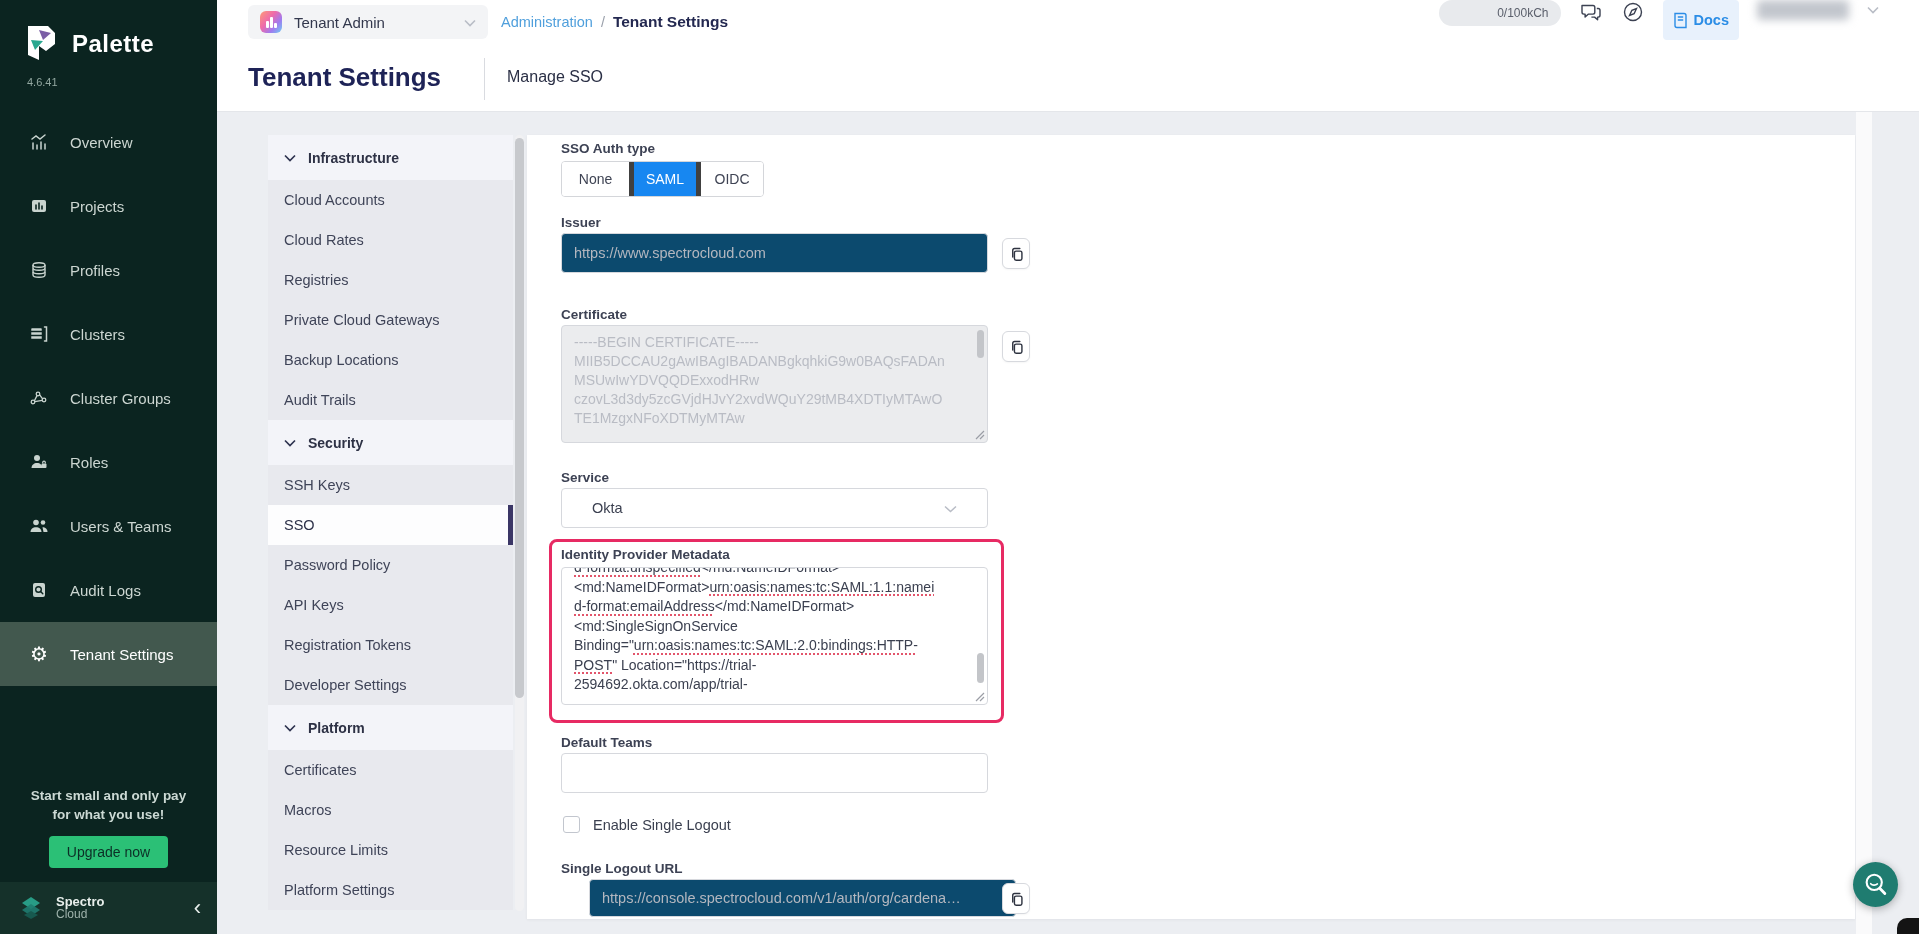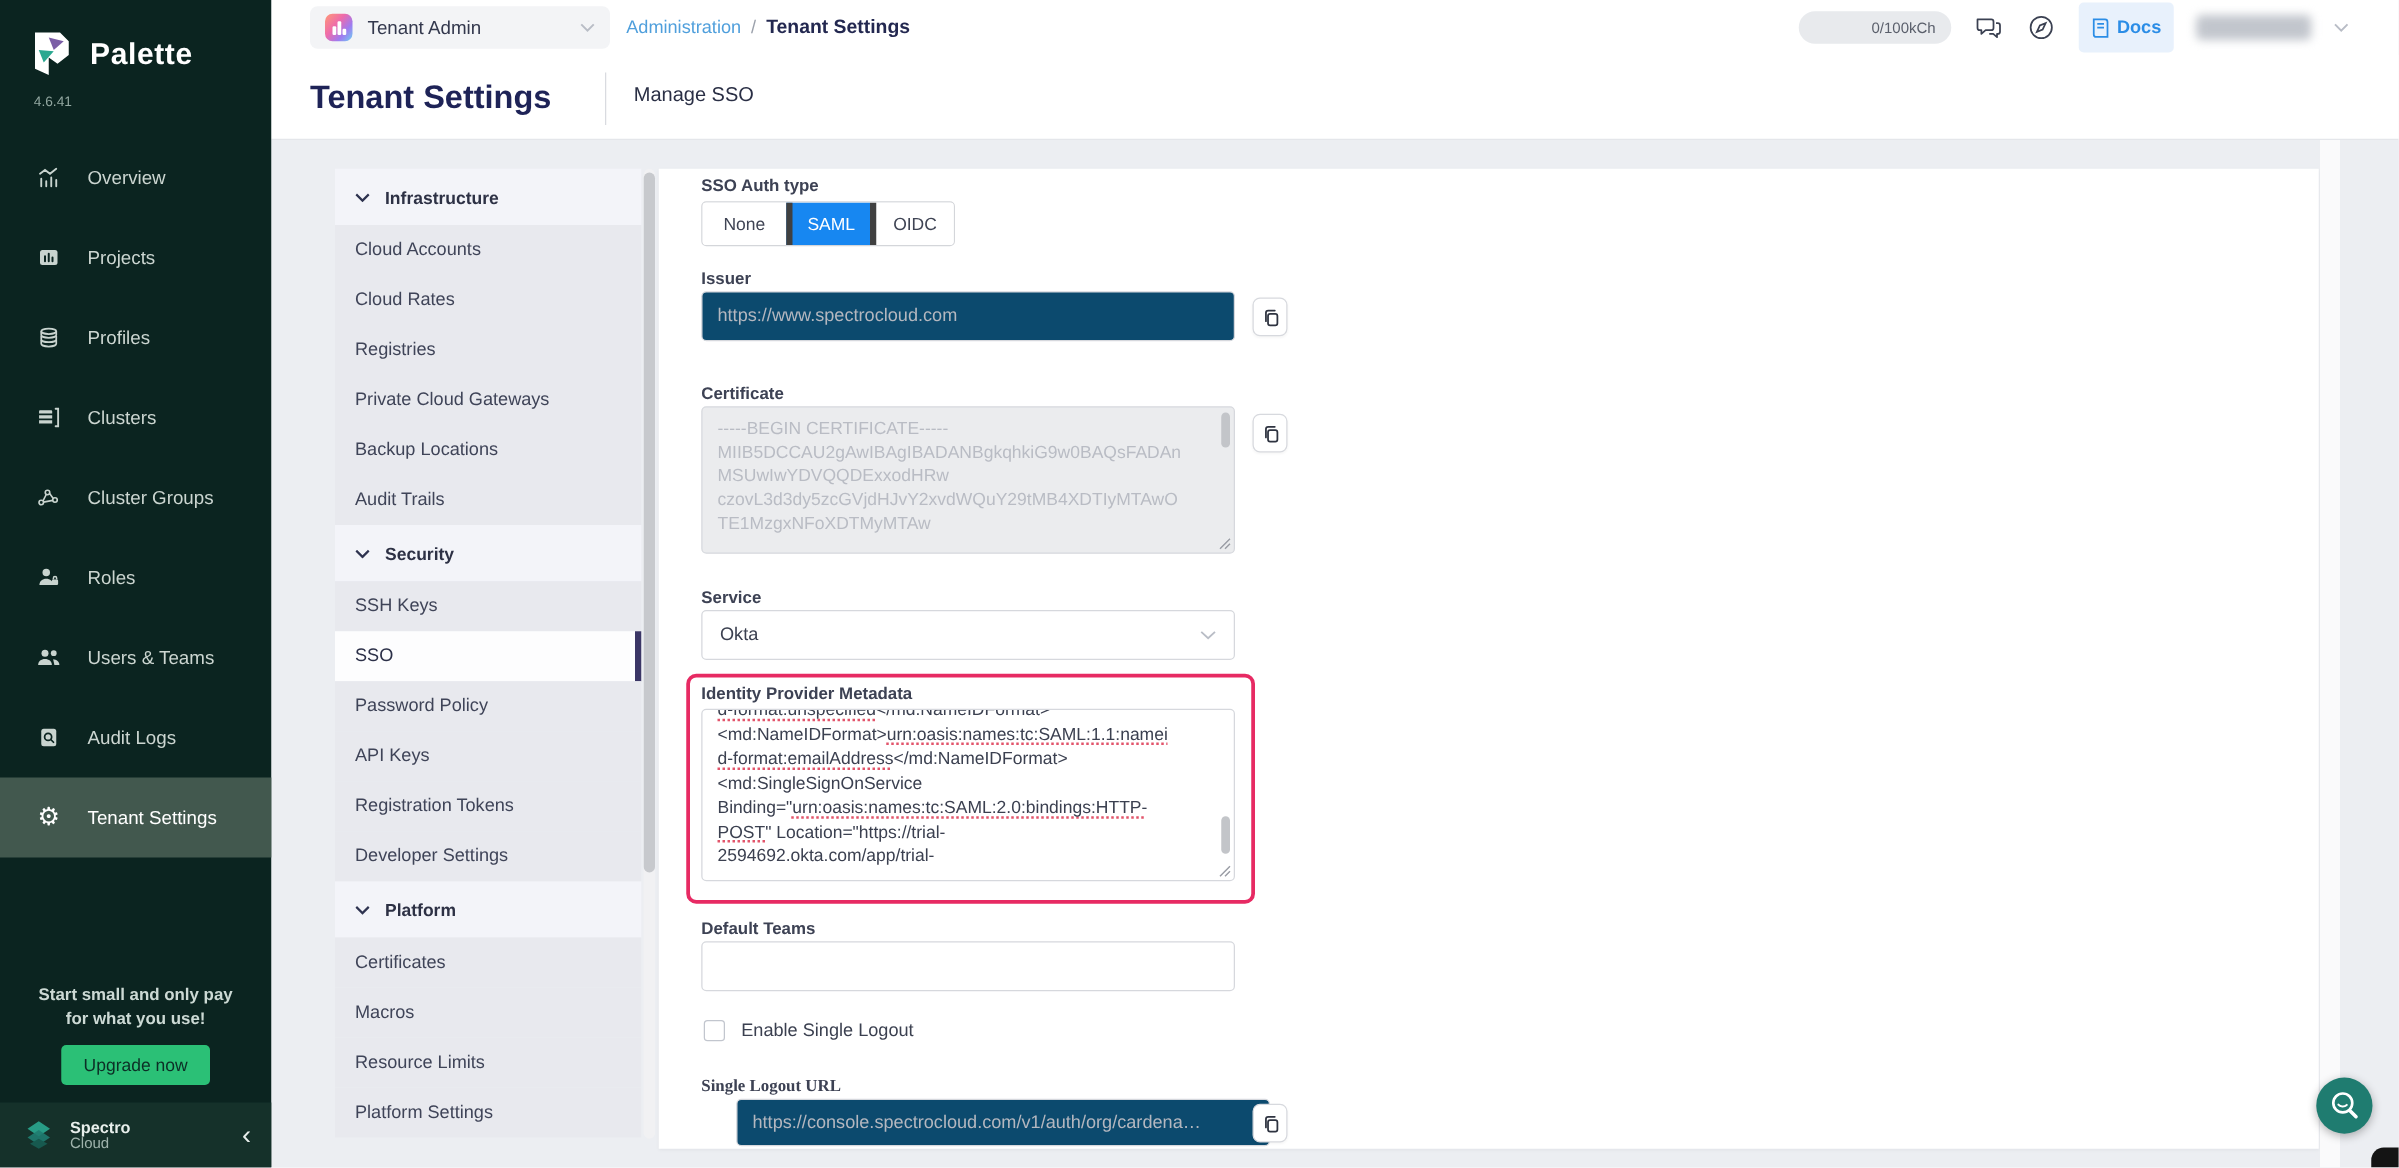--- a/index.html
+++ b/index.html
@@ -40,21 +40,21 @@
   .proj-icon i { position:absolute; bottom:5px; width:3px; background:#ffffff; border-radius:1px; }
   .proj-icon i:nth-child(1){ left:6px; height:7px; }
   .proj-icon i:nth-child(2){ left:10px; height:11px; }
   .proj-icon i:nth-child(3){ left:14px; height:5px; }
   .proj-label { font-size:15px; color:#33384d; }
   .proj-chevron { margin-left:auto; }
   .breadcrumb { position:absolute; left:284px; top:0; height:44px; display:flex; align-items:center; gap:8px; }
   .bc-link { color:#4f9fdc; font-size:14.5px; cursor:pointer; }
   .bc-sep { color:#9aa0ab; font-size:14.5px; }
   .bc-current { color:#232850; font-size:15.5px; font-weight:bold; }
-  .topbar-right { position:absolute; right:40px; top:0; height:44px; display:flex; align-items:center; gap:18px; }
+  .topbar-right { position:absolute; right:40px; top:0; height:44px; display:flex; align-items:flex-start; gap:18px; }
   .usage-pill { width:122px; height:26px; background:#e8eaed; border-radius:13px; display:flex; align-items:center; justify-content:flex-end; padding-right:12px; font-size:12px; color:#5a5f6b; }
   .icon-btn { width:24px; height:24px; display:flex; align-items:center; justify-content:center; cursor:pointer; }
   .docs-btn { height:40px; background:#e8f1fc; border-radius:4px; display:flex; align-items:center; gap:6px; padding:0 10px; cursor:pointer; }
   .docs-label { color:#2b8de6; font-size:14.5px; font-weight:bold; }
   .user-blur { width:92px; height:20px; border-radius:4px; background:#c2c6cd; filter:blur(4px); }
   .user-chevron { cursor:pointer; }
 
   .titlebar { position:absolute; left:0; top:44px; right:0; height:68px; background:#ffffff; border-bottom:1px solid #e4e6ea; }
   .page-title { position:absolute; left:31px; top:18px; font-size:26px; font-weight:bold; color:#1e2357; }
   .title-divider { position:absolute; left:267px; top:14px; width:1px; height:42px; background:#d9dbe0; }
@@ -82,21 +82,21 @@
   .seg-btn.selected { background:#1787f1; color:#ffffff; }
   .tb-input { border:1px solid #d6d8dd; border-radius:4px; background:#fff; font-size:14.5px; color:#3b4050; padding:0 12px; display:flex; align-items:center; }
   .tb-input.disabled { background:#0c4a6e; color:#b4b7bf; }
   .tb-input .trunc { white-space:nowrap; overflow:hidden; width:100%; }
   .copy-btn { position:absolute; width:28px; height:31px; border:1px solid #d7d9de; border-radius:6px; background:#fff; display:flex; align-items:center; justify-content:center; cursor:pointer; box-shadow:0 1px 2px rgba(0,0,0,.04); }
   .textarea-box { position:absolute; border:1px solid #d6d8dd; border-radius:4px; overflow:hidden; }
   .textarea-box.disabled { background:#ebecee; }
   .cert-lines { padding:7px 12px; font-size:14px; line-height:19px; color:#b9bcc4; }
   .inner-scroll { position:absolute; right:3px; width:7px; background:#c3c5c9; border-radius:4px; }
   .resize-handle { position:absolute; right:2px; bottom:2px; width:10px; height:10px; }
-  .select-box { position:absolute; border:1px solid #d6d8dd; border-radius:4px; background:#fff; display:flex; align-items:center; padding:0 14px; font-size:14.5px; color:#3b4050; cursor:pointer; }
+  .select-box { position:absolute; border:1px solid #d6d8dd; border-radius:4px; background:#fff; display:flex; align-items:center; padding:0 30px; font-size:14.5px; color:#3b4050; cursor:pointer; }
   .select-box .sel-chevron { margin-left:auto; }
   .highlight-box { position:absolute; left:22px; top:404px; width:455px; height:184px; border:3px solid #e72a63; border-radius:8px; }
   .idp-clip { position:absolute; overflow:hidden; background:#fff; }
   .idp-lines { margin-top:-10px; padding:0 12px; font-size:14px; line-height:19.5px; color:#3b4050; }
   .sq { text-decoration:underline dotted 2px #e2556b; text-underline-offset:3px; }
   .checkbox { position:absolute; width:17px; height:17px; border:1.5px solid #c2c6ce; border-radius:3px; background:#fff; cursor:pointer; }
   .chk-label { position:absolute; font-size:14.5px; color:#3b4050; }
 
   
   .page-scroll-track { position:absolute; left:1639px; top:0; bottom:0; width:16px; background:#fafafb; }
@@ -398,21 +398,21 @@
         </div>
 
         <div class="fp field-label" style="left:34px; top:600px;">Default Teams</div>
         <div class="fp tb-input" style="left:34px; top:618px; width:427px; height:40px;">
           <span class="trunc"></span>
         </div>
 
         <div class="checkbox" style="left:36px; top:681px;"></div>
         <div class="chk-label" style="left:66px; top:682px;">Enable Single Logout</div>
 
-        <div class="fp field-label" style="left:34px; top:726px;font-family:Liberation Serif, serif;">Single Logout URL</div>
+        <div class="fp field-label" style="left:34px; top:726px;">Single Logout URL</div>
         <div class="fp tb-input disabled" style="left:34px; top:744px; width:427px; height:38px;margin-left:28px;">
           <span class="trunc">https://console.spectrocloud.com/v1/auth/org/cardena…</span>
         </div>
         <div class="copy-btn" style="left:475px; top:748px;">
           <svg width="15" height="16" viewBox="0 0 18 19" fill="none" stroke="#2e3340" stroke-width="1.7" stroke-linecap="round">
               <rect x="6.5" y="6" width="9" height="11" rx="2"></rect>
               <path d="M4.5 13V5a2.2 2.2 0 0 1 2.2-2.2H13"></path>
             </svg>
         </div>
       </div>

